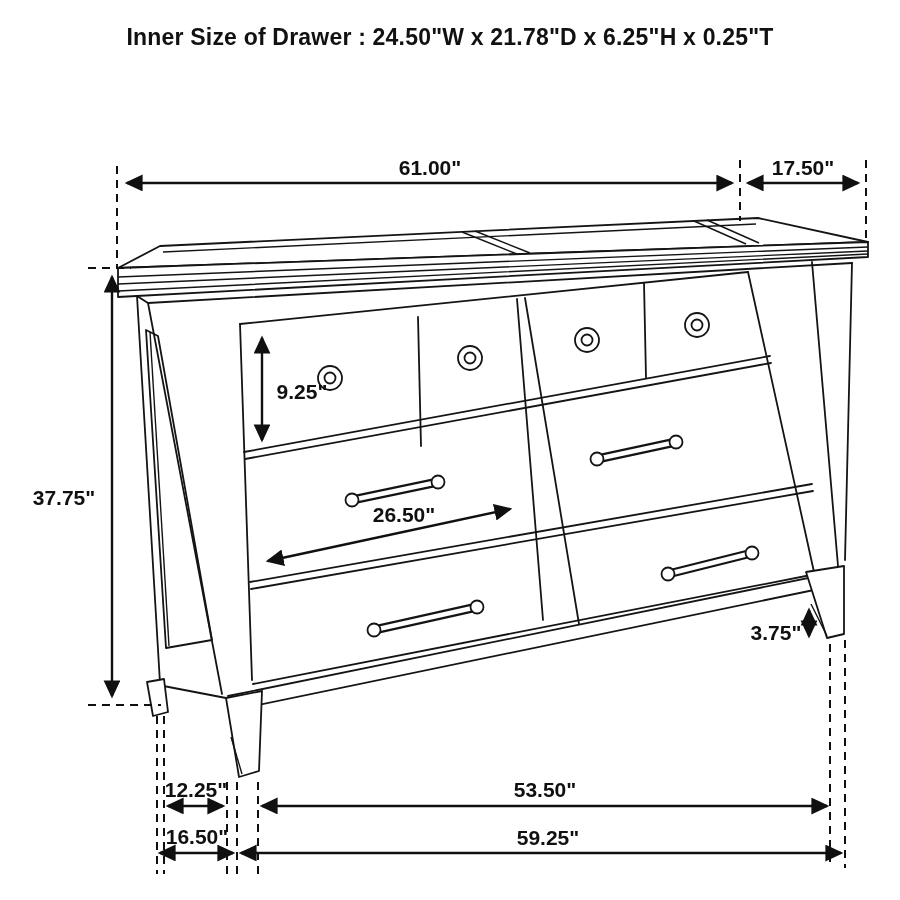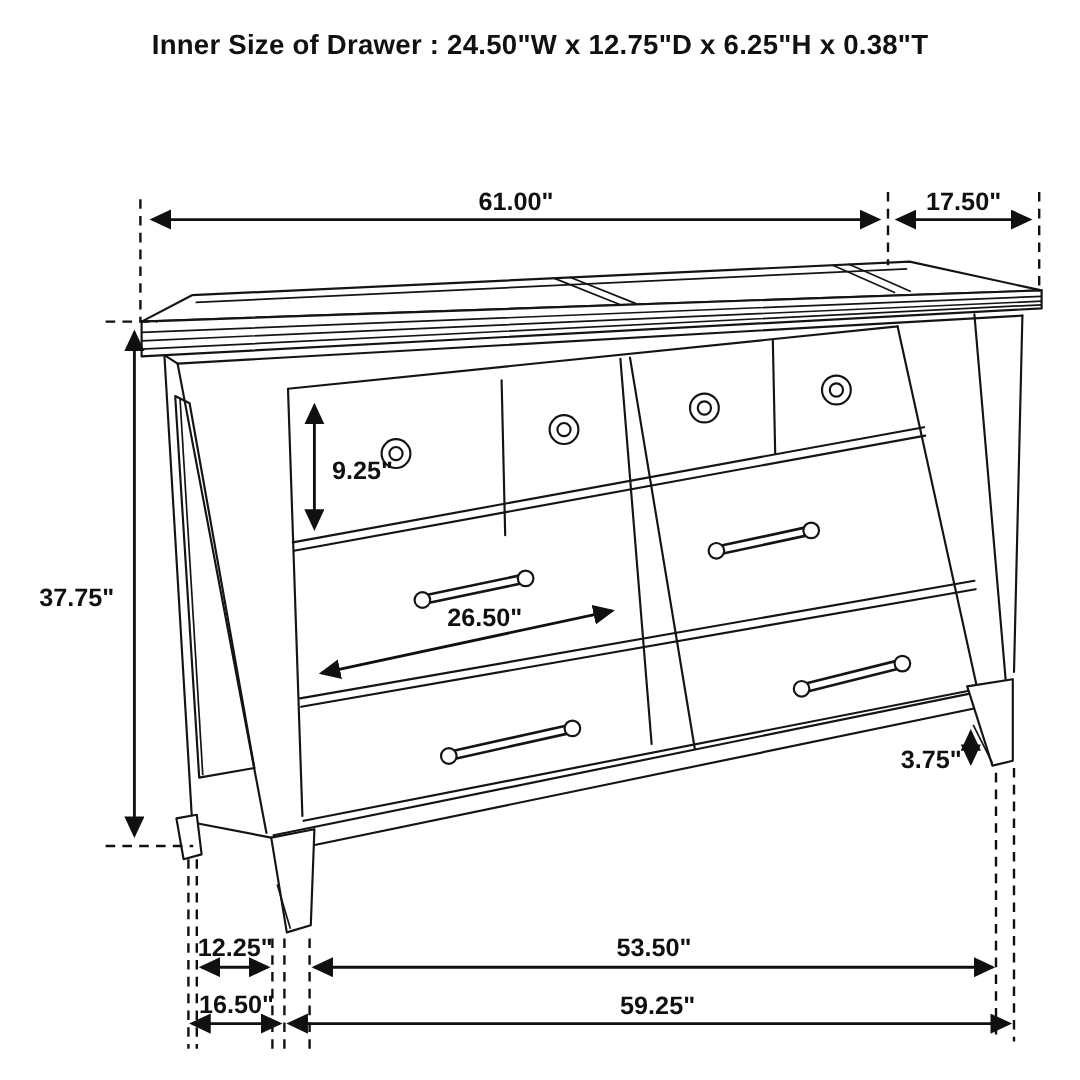--- a/index.html
+++ b/index.html
@@ -21,21 +21,21 @@
   .dash{fill:none;stroke:#101010;stroke-width:2;stroke-dasharray:8 6;}
   .dimlab{font-family:"Liberation Sans",sans-serif;font-size:21px;font-weight:bold;fill:#101010;}
   .hbar-o{fill:none;stroke:#141414;stroke-width:9;stroke-linecap:round;}
   .hbar-i{fill:none;stroke:#ffffff;stroke-width:4.6;stroke-linecap:round;}
 </style>
 </head>
 <body>
 
 <div class="stage">
 
-  <div class="page-title">Inner Size of Drawer : 24.50"W x 12.75"D x 6.25"H x 0.38"T</div>
+  <div class="page-title">Inner Size of Drawer : 24.50"W x 21.78"D x 6.25"H x 0.25"T</div>
 
   <svg width="900" height="900" viewBox="0 0 900 900">
     <defs>
       <marker id="ah" markerWidth="8" markerHeight="8" refX="6.5" refY="3.5" orient="auto-start-reverse" markerUnits="strokeWidth">
         <path d="M0,0 L7.5,3.5 L0,7 Z" fill="#101010"></path>
       </marker>
     </defs>
 
     <g>
 

